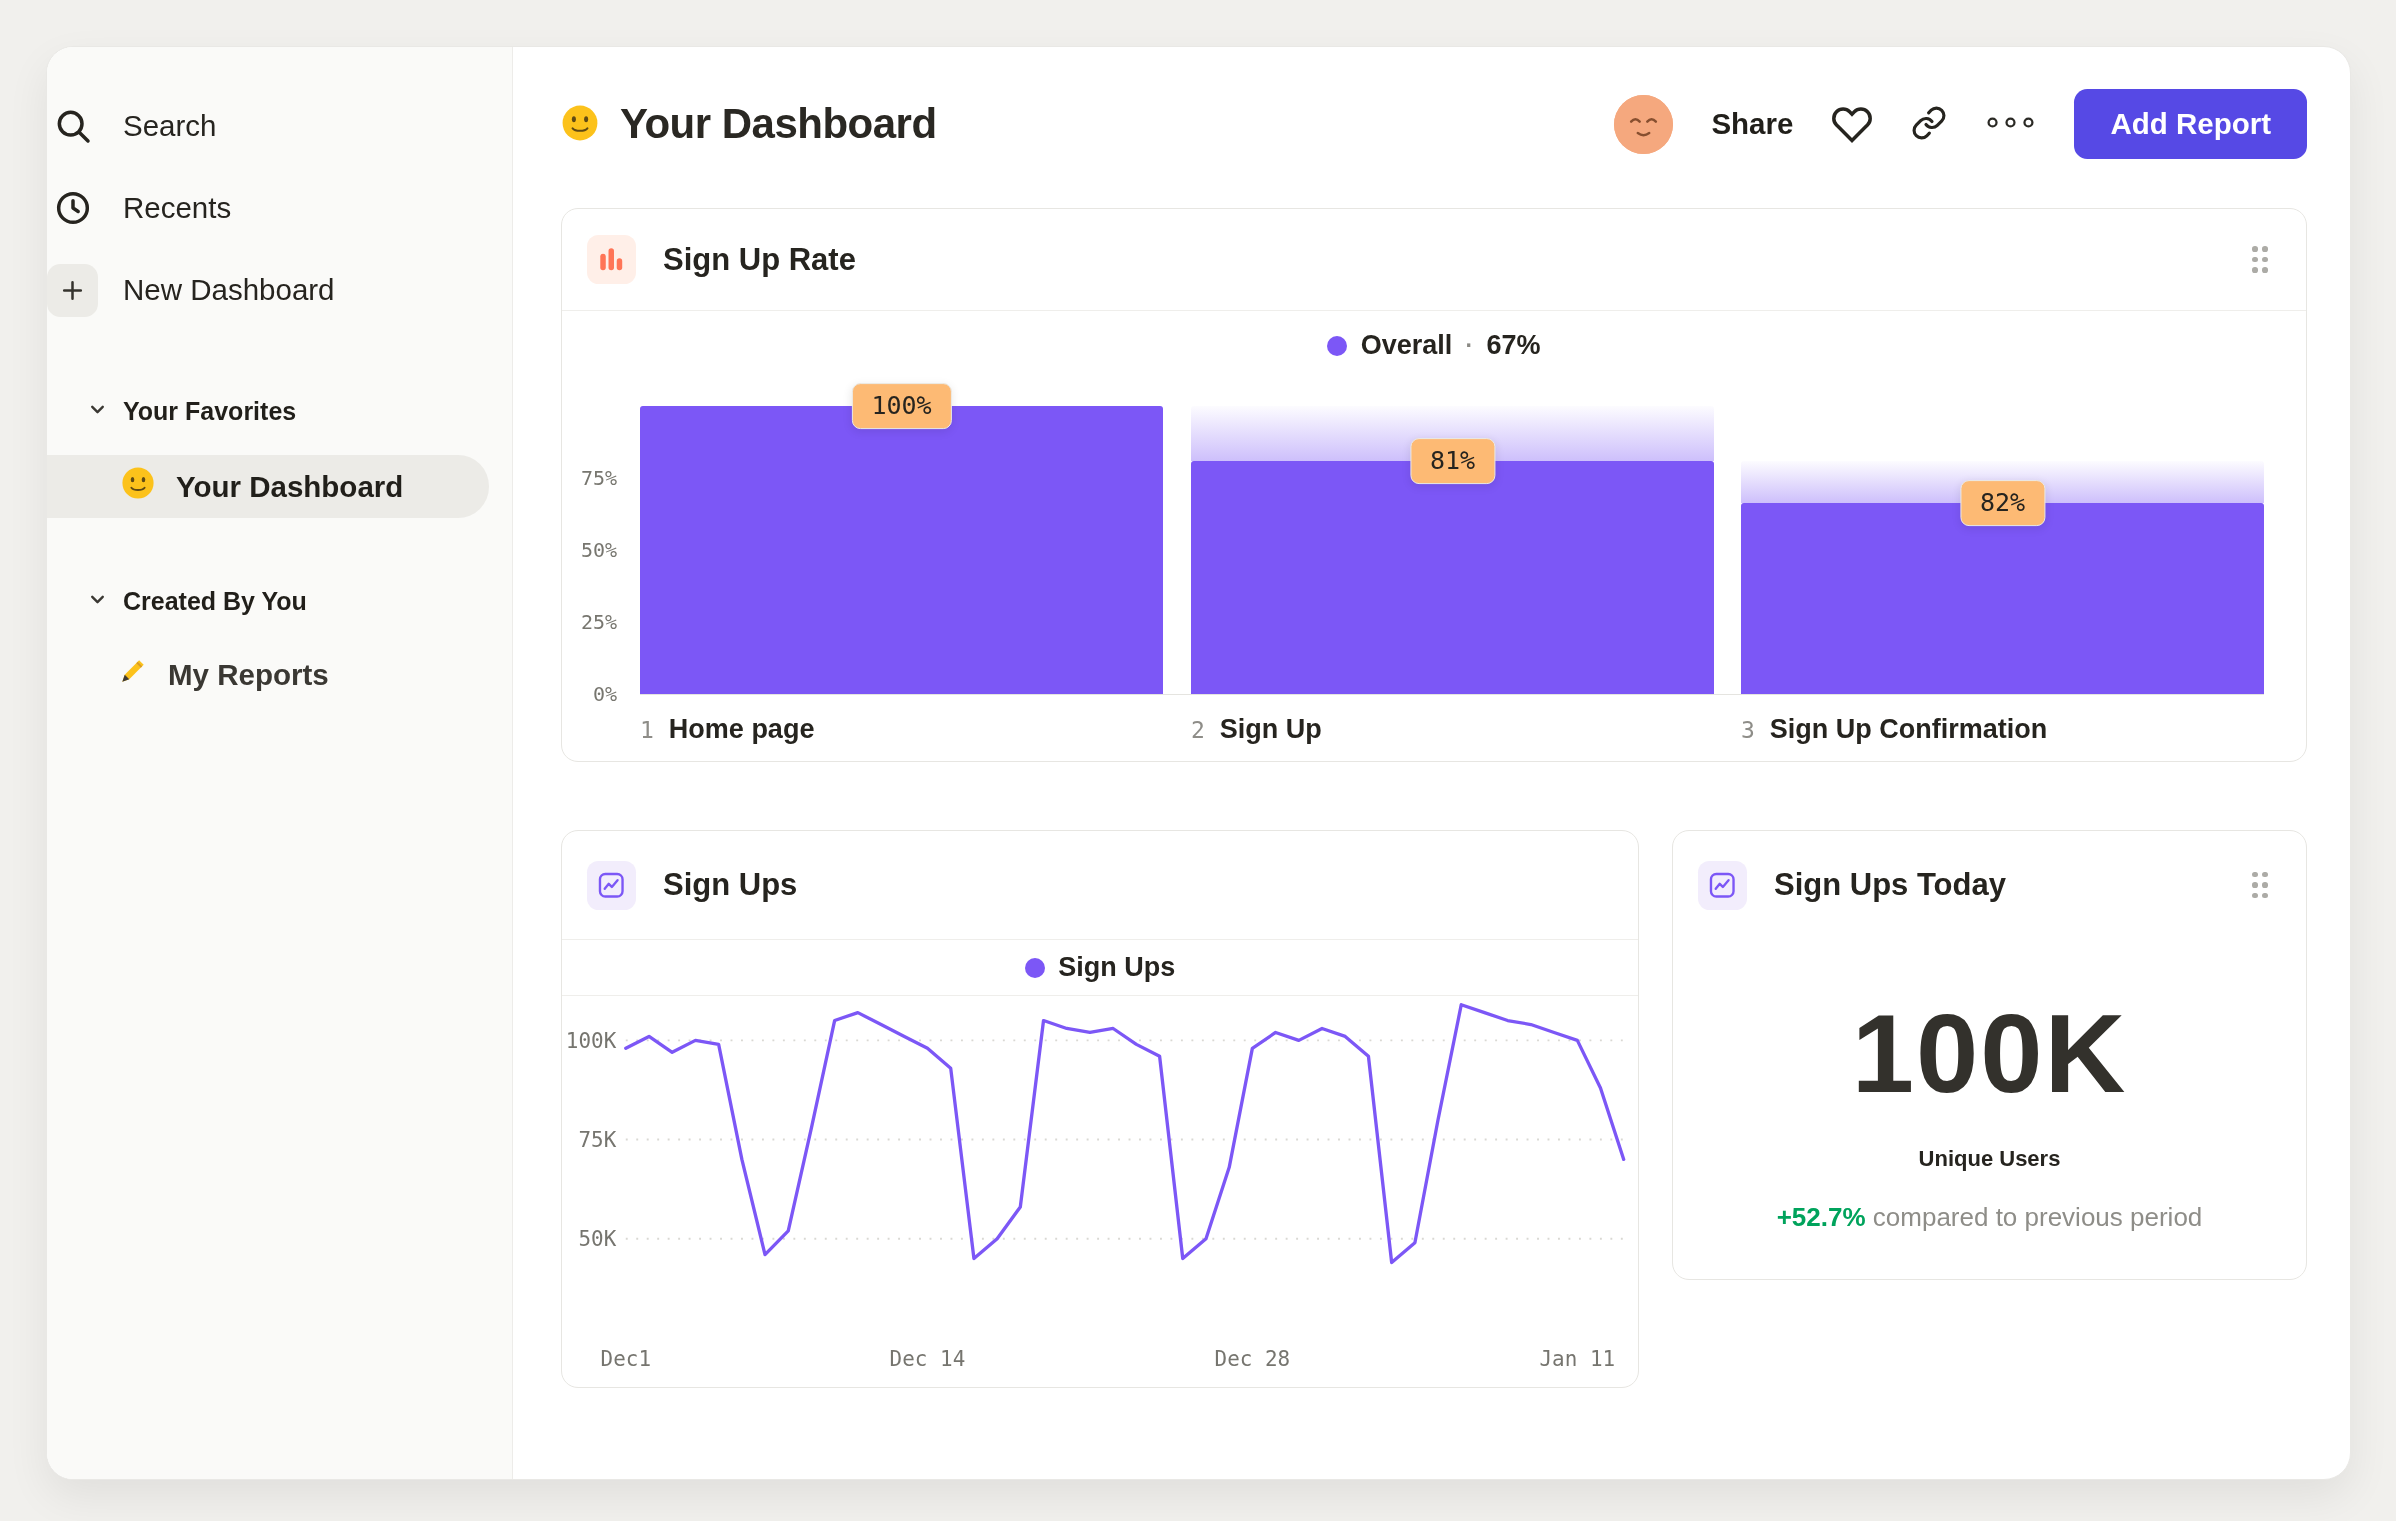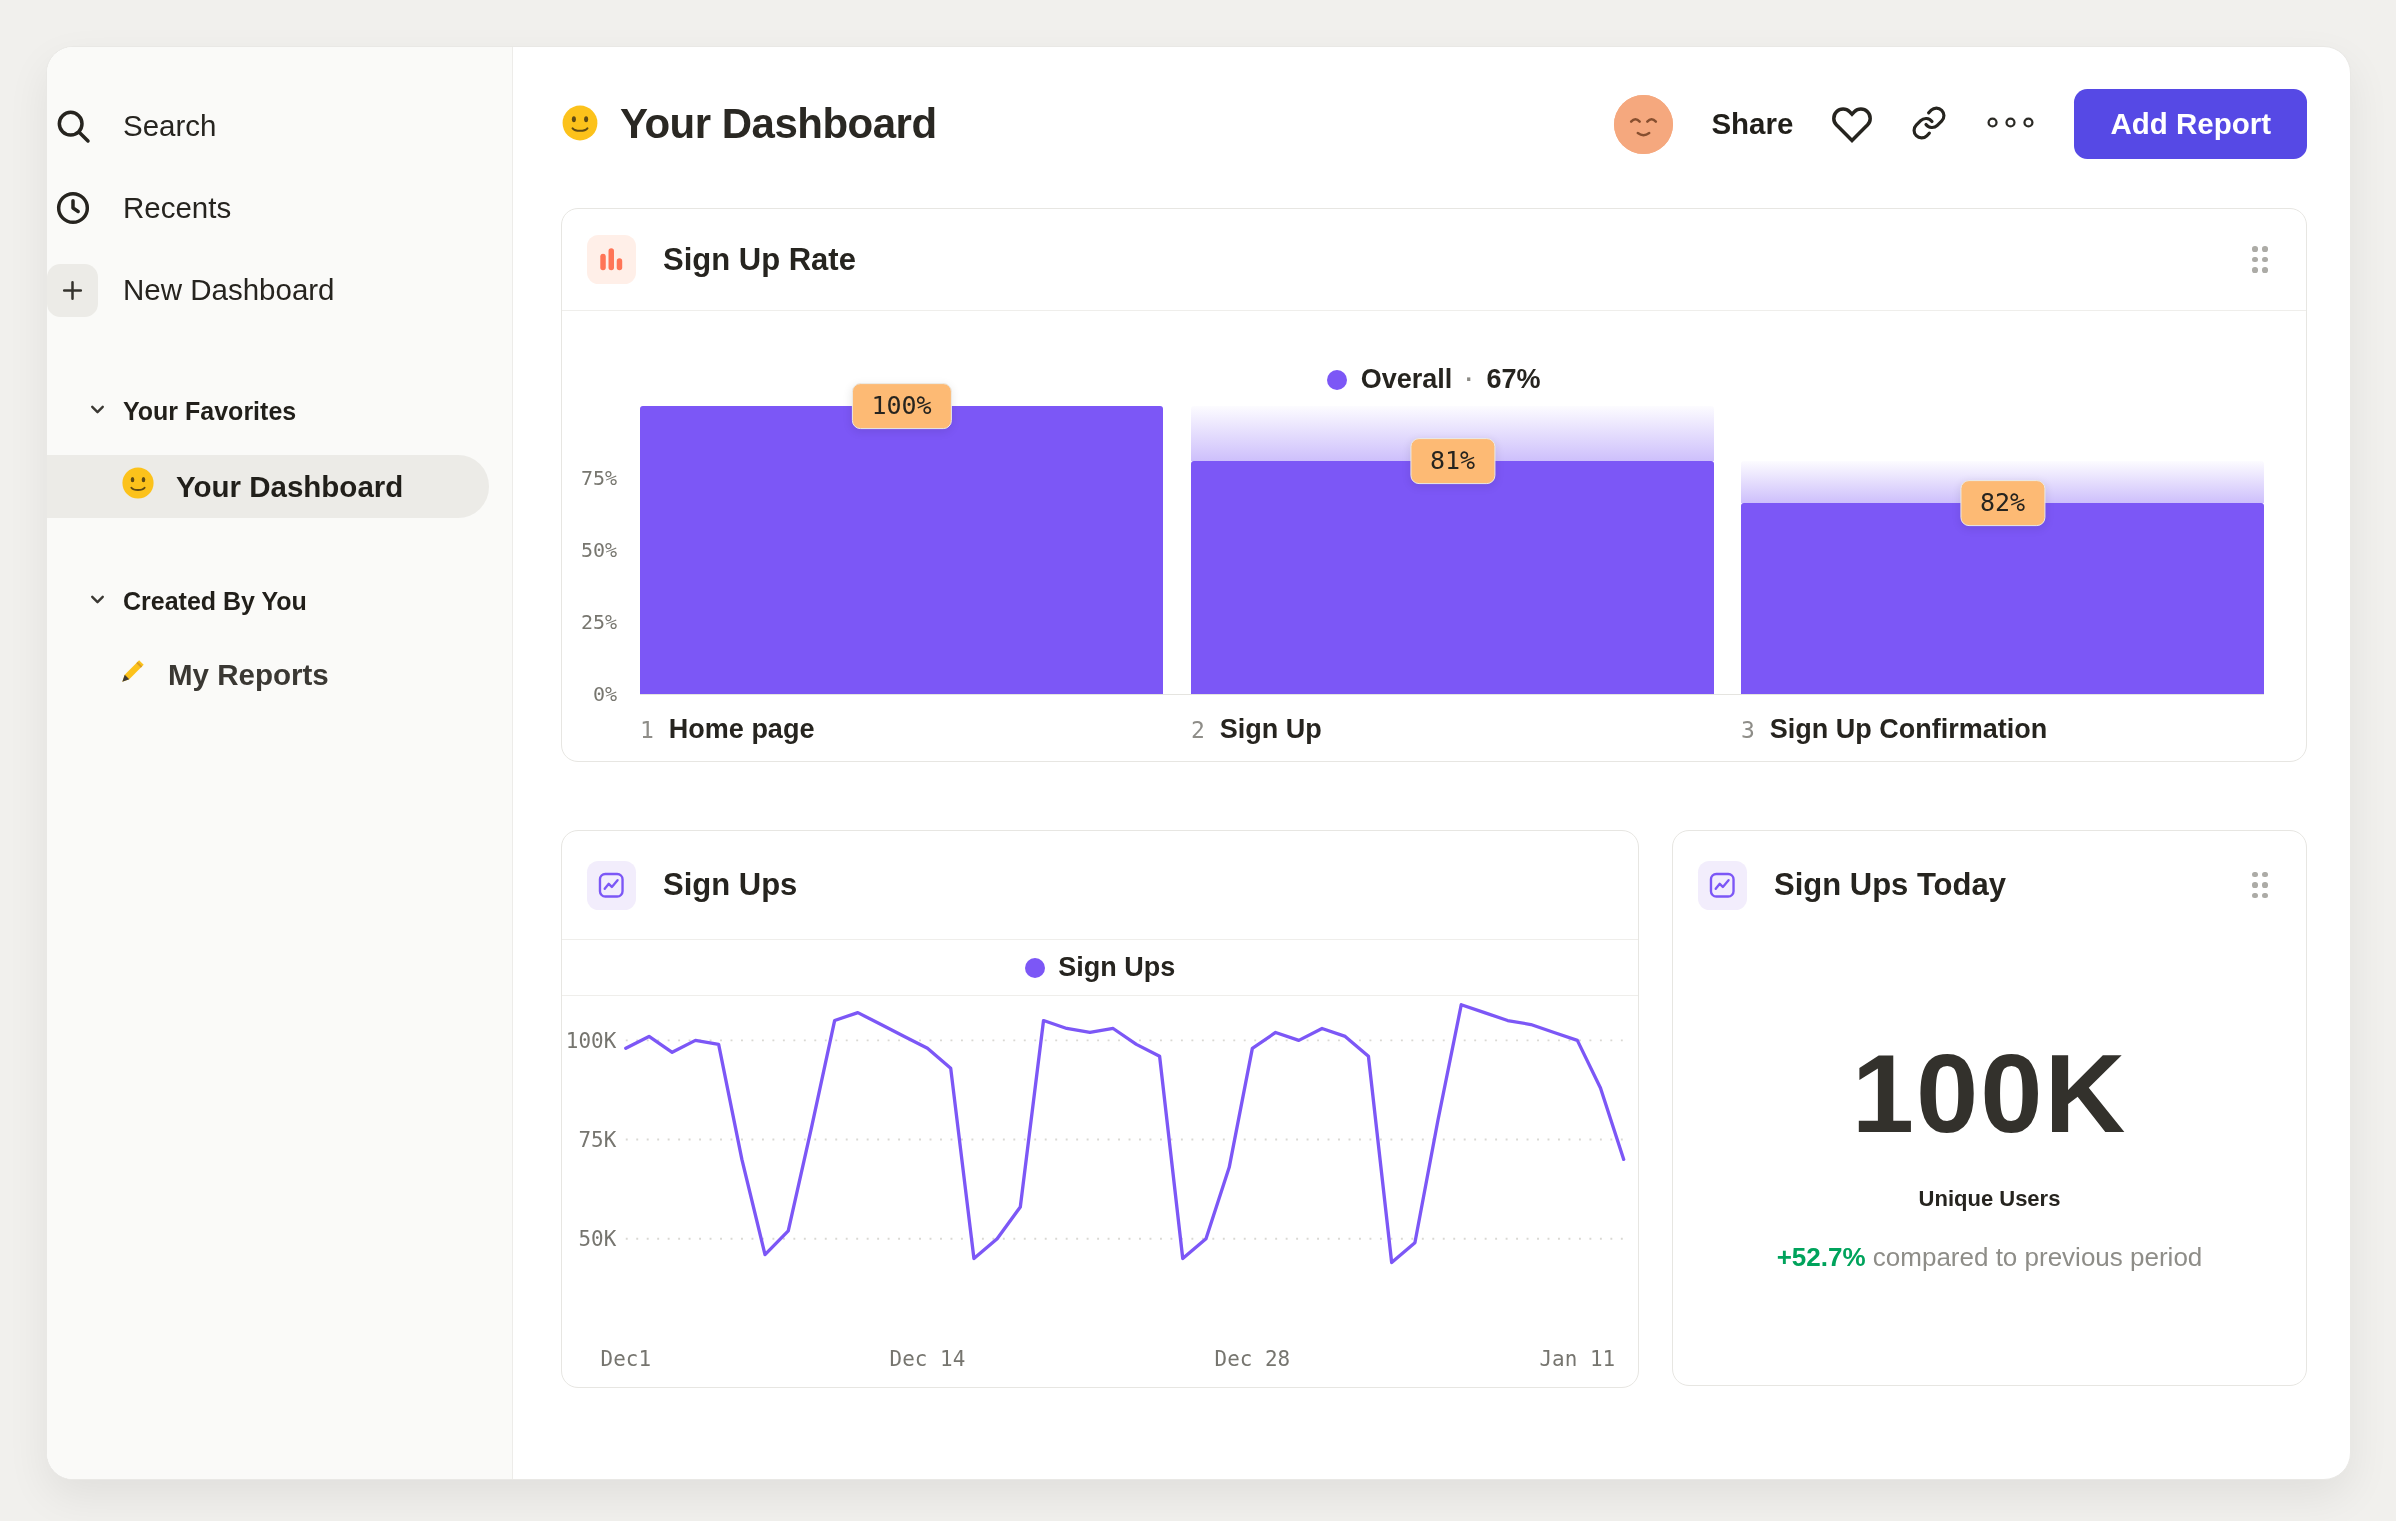--- a/index.html
+++ b/index.html
@@ -41,42 +41,42 @@
   .card-head.no-divider{border-bottom:none;}
   .card-icon{width:49px;height:49px;border-radius:11.4px;display:flex;align-items:center;justify-content:center;flex-shrink:0;}
   .card-icon.orange{background:#FFEFE8;}
   .card-icon.purple{background:#F2EDFC;}
   .card-title{font-size:31px;font-weight:700;color:#26241F;margin:0 0 0 27px;flex:1;}
   .drag{display:grid;grid-template-columns:repeat(2,5.7px);grid-template-rows:repeat(3,5.7px);gap:4.8px;cursor:grab;}
   .drag i{width:5.7px;height:5.7px;border-radius:50%;background:#ACABA6;}
   
   .card-funnel{margin-top:49px;height:554px;display:flex;flex-direction:column;}
   .funnel-body{position:relative;flex:1;}
-  .legend{position:absolute;top:19px;left:0;right:0;display:flex;justify-content:center;align-items:center;gap:13.3px;font-size:27px;font-weight:600;color:#26241F;margin-top:34px;}
+  .legend{position:absolute;top:19px;left:0;right:0;display:flex;justify-content:center;align-items:center;gap:13.3px;font-size:27px;font-weight:600;color:#26241F;}
   .dot{width:20px;height:20px;border-radius:50%;background:var(--accent-purple,#7C57F6);flex-shrink:0;}
   .legend .sep{color:#8B8A85;font-size:23px;}
   .funnel-plot{position:absolute;left:78px;top:95px;width:1624px;height:288px;border-bottom:1.9px solid #E5E4E0;}
   .funnel-col{position:absolute;top:0;bottom:0;width:523px;}
   .funnel-col .solid{position:absolute;bottom:0;left:0;right:0;background:var(--accent-purple,#7C57F6);border-radius:2.9px 2.9px 0 0;}
   .funnel-col .grad{position:absolute;left:0;right:0;background:linear-gradient(to bottom,rgba(124,87,246,0.02),rgba(124,87,246,0.38));border-radius:2.9px 2.9px 0 0;}
   .bar-label{position:absolute;left:50%;transform:translate(-50%,50%);background:#fdba74;border:1px solid #EBEAE6;border-radius:8.6px;box-shadow:0 2.9px 9.5px rgba(0,0,0,0.09);padding:7.6px 19px;font-family:"DejaVu Sans Mono",monospace;font-size:25px;color:#26241F;white-space:nowrap;z-index:2;}
   .ytick{position:absolute;left:0;width:55px;text-align:right;transform:translateY(-50%);font-family:"DejaVu Sans Mono",monospace;font-size:20px;color:#77766F;}
   .funnel-steps{position:absolute;left:78px;top:403px;width:1624px;height:38px;}
   .fstep{position:absolute;display:flex;align-items:baseline;gap:15px;}
   .fstep .num{font-family:"DejaVu Sans Mono",monospace;font-size:23px;color:#8E8D88;}
   .fstep .name{font-size:27px;font-weight:600;color:#26241F;}
   
   .row2{display:flex;gap:33px;margin-top:68px;}
   .card-line{width:1078px;height:558px;display:flex;flex-direction:column;}
   .card-line .card-head,.card-kpi .card-head{height:108px;}
   .legend-band{height:55px;border-bottom:1.4px solid #EFEEEB;display:flex;align-items:center;justify-content:center;gap:13.3px;font-size:27px;font-weight:600;color:#26241F;flex-shrink:0;}
   .chart-body{position:relative;flex:1;}
   .chart-body svg{position:absolute;inset:0;width:100%;height:100%;}
   .ax{font-family:"DejaVu Sans Mono",monospace;font-size:22px;fill:#76756F;}
-  .card-kpi{flex:1;height:556px;display:flex;flex-direction:column;gap:40px;}
+  .card-kpi{flex:1;height:450px;display:flex;flex-direction:column;}
   .kpi{text-align:center;}
   .kpi-value{margin-top:59px;font-size:112px;line-height:112px;font-weight:700;color:#33312C;letter-spacing:1.9px;}
   .kpi-sub{margin-top:36px;font-size:22px;font-weight:700;color:#26241F;}
   .kpi-delta{margin-top:30px;font-size:26px;}
   .kpi-delta .green{color:var(--positive-green,#00A35C);font-weight:700;}
   .kpi-delta .note{color:#8E8D88;}
 </style>
 </head>
 <body>
 

